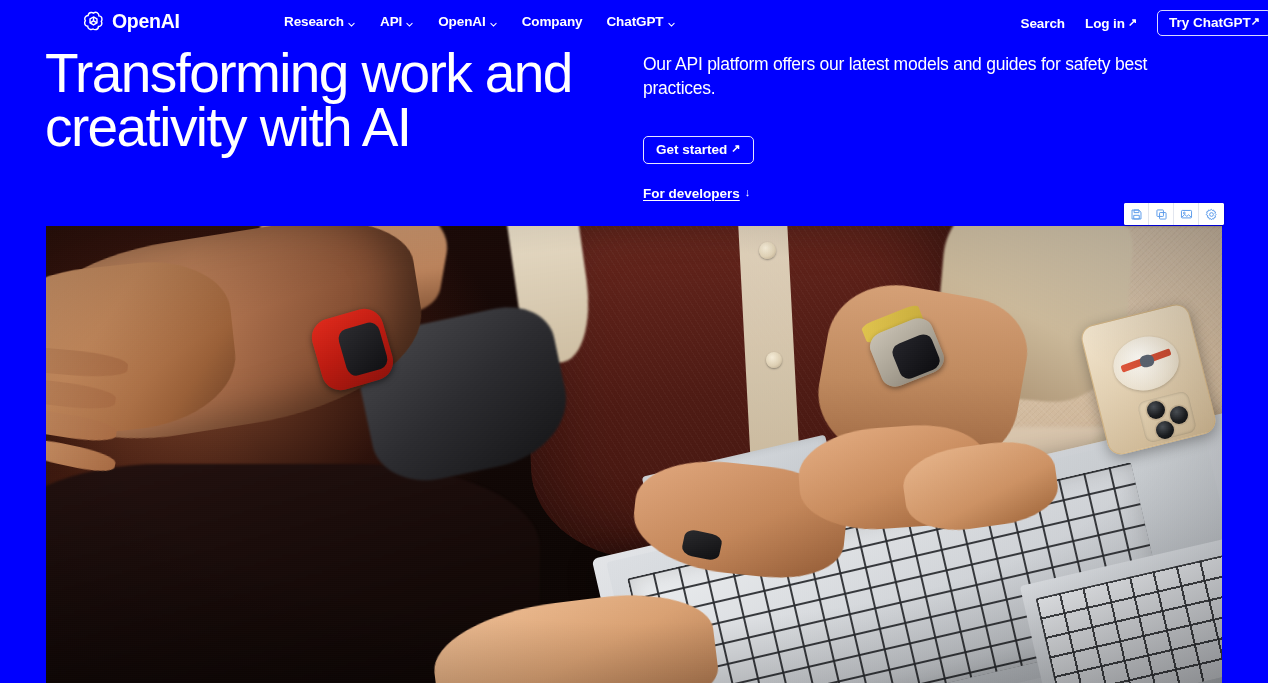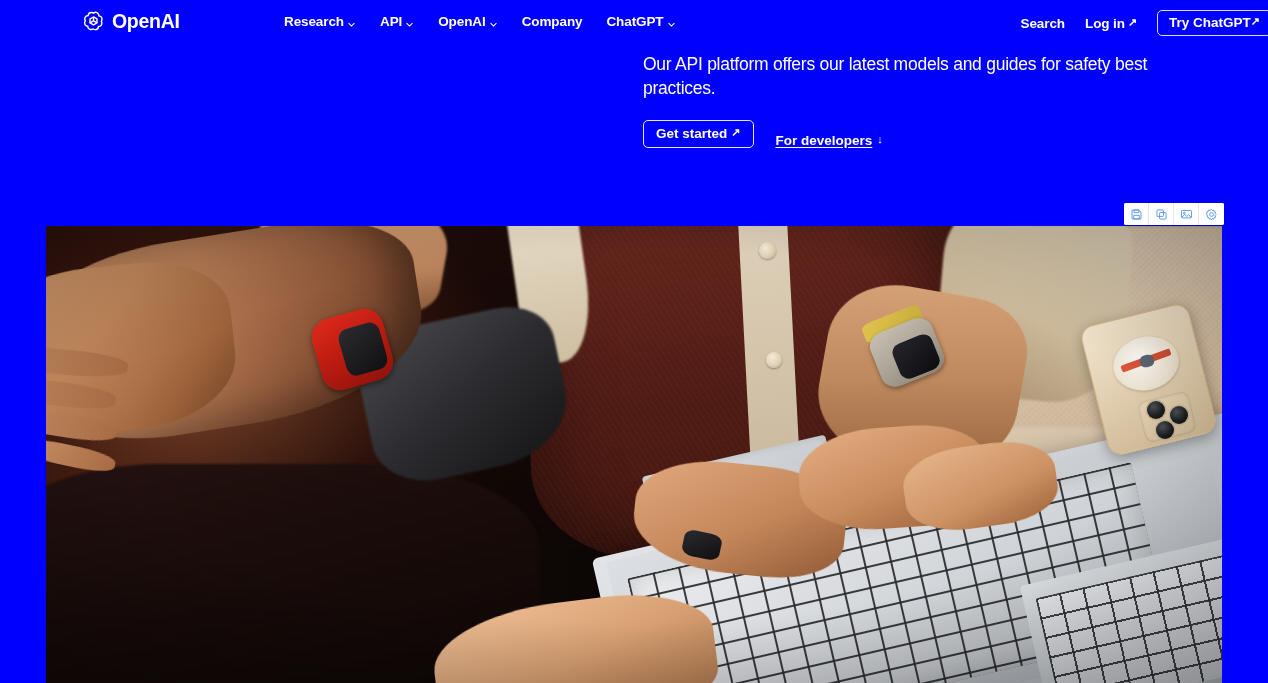--- a/index.html
+++ b/index.html
@@ -50,21 +50,21 @@
     width:600px;
     color:#fff;
     font-size:55px; line-height:54px;
     font-weight:400; letter-spacing:-1.6px;
   }
   .hero-right { position:absolute; left:643px; top:52px; width:580px; }
   .hero-sub {
     color:#fff; font-size:17.5px; line-height:24px; font-weight:400;
     letter-spacing:-0.25px; max-width:570px;
   }
-  .hero-actions { margin-top:20px; display:flex; align-items:flex-end; gap:22px; }
+  .hero-actions { margin-top:36px; display:flex; align-items:flex-start; gap:22px;flex-direction:column; }
   .btn-getstarted {
     border:1px solid rgba(255,255,255,0.9); border-radius:5px;
     padding:5px 12px 6px 12px; color:#fff; font-size:13.5px; font-weight:700;
     display:inline-flex; align-items:center; gap:4px; background:transparent; cursor:pointer;
   }
   .link-devs {
     color:#fff; font-size:13.5px; font-weight:700;
     display:inline-flex; align-items:center; gap:5px; cursor:pointer;
   }
   .link-devs .lbl { text-decoration:underline; text-underline-offset:2px; }
@@ -430,20 +430,21 @@
         <span>Log in</span>
         <span class="arrow-ne">↗</span>
       </span>
       <span class="cta-outline">
         <span>Try ChatGPT</span>
         <span class="arrow-ne">↗</span>
       </span>
     </div>
   </div>
 
+  <h1 class="hero-title">Transforming work and creativity with AI</h1>
 
   <div class="hero-right">
     <p class="hero-sub">Our API platform offers our latest models and guides for safety best practices.</p>
     <div class="hero-actions">
       <span class="btn-getstarted">
         <span>Get started</span>
         <span class="arrow-ne">↗</span>
       </span>
       <span class="link-devs">
         <span class="lbl">For developers</span>

